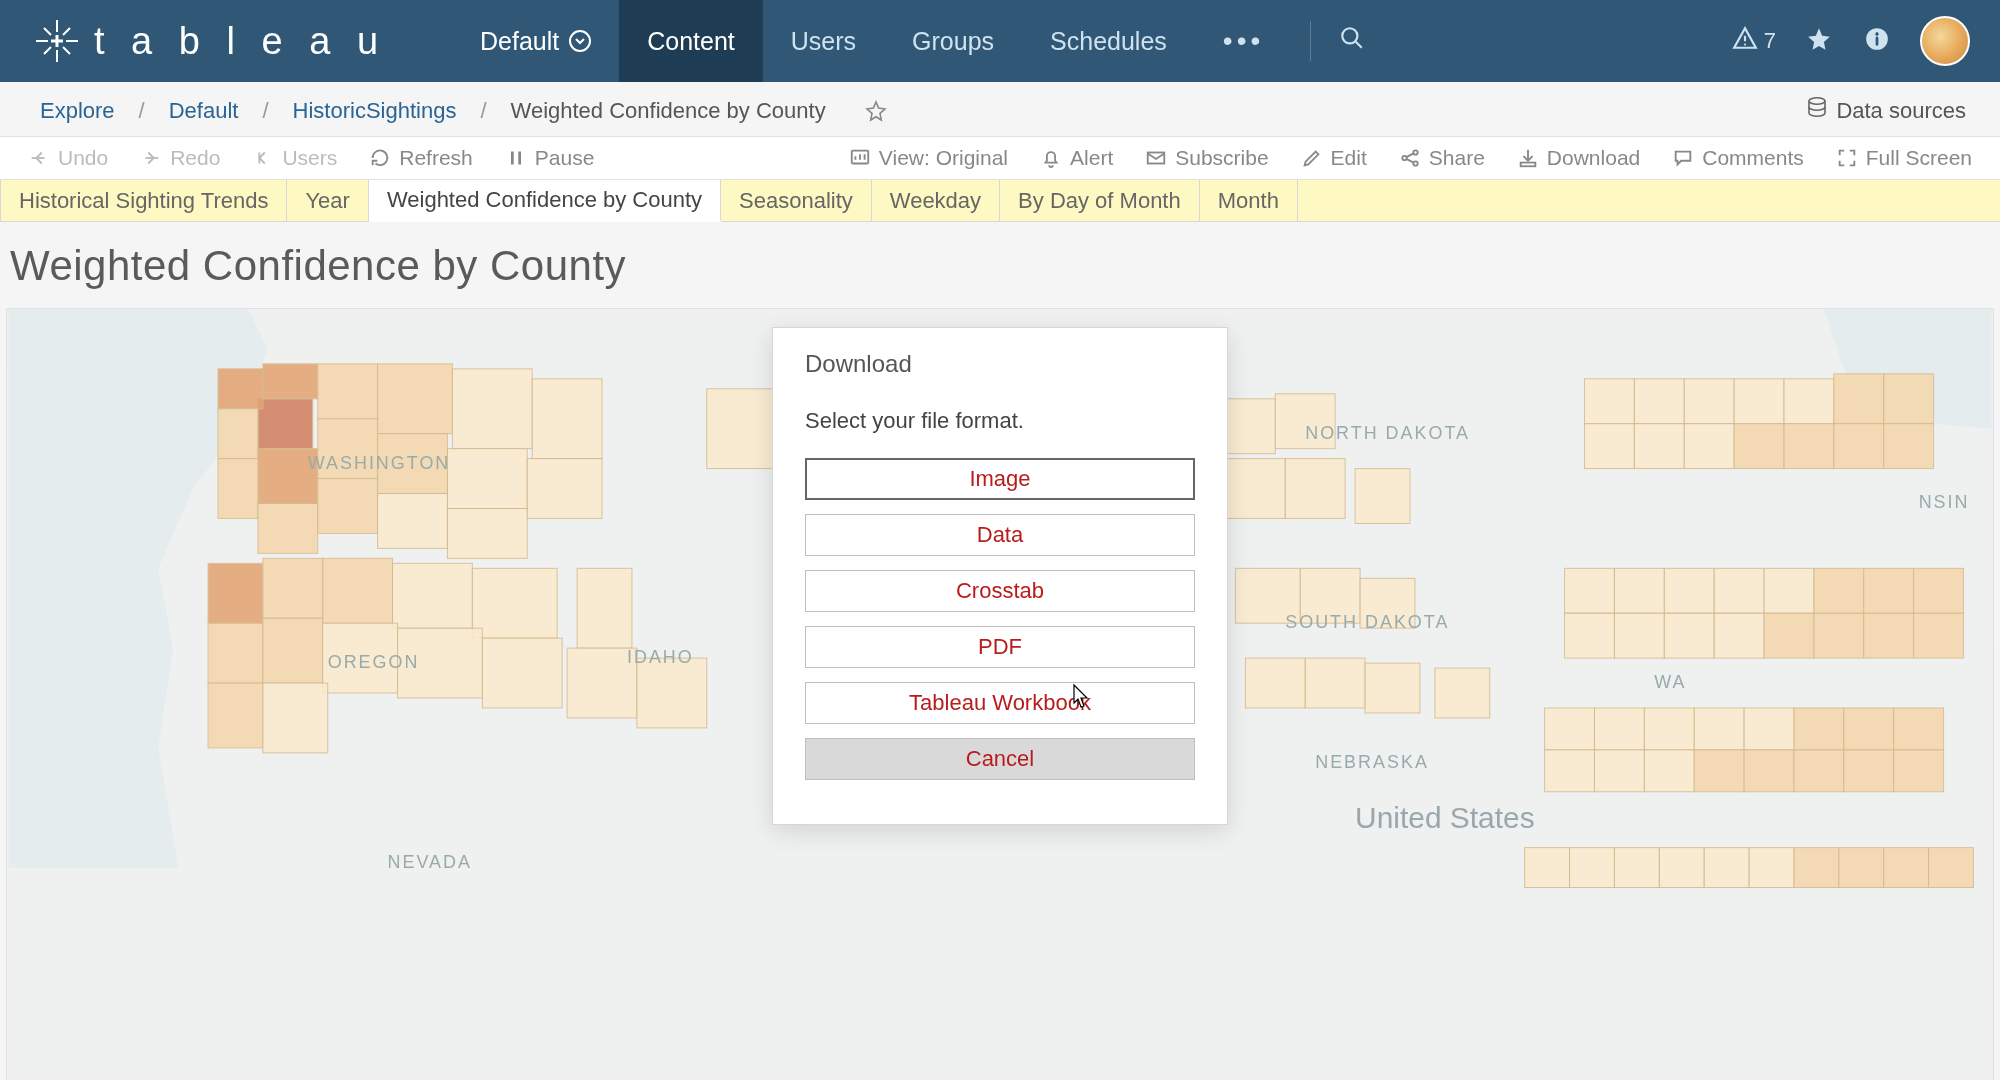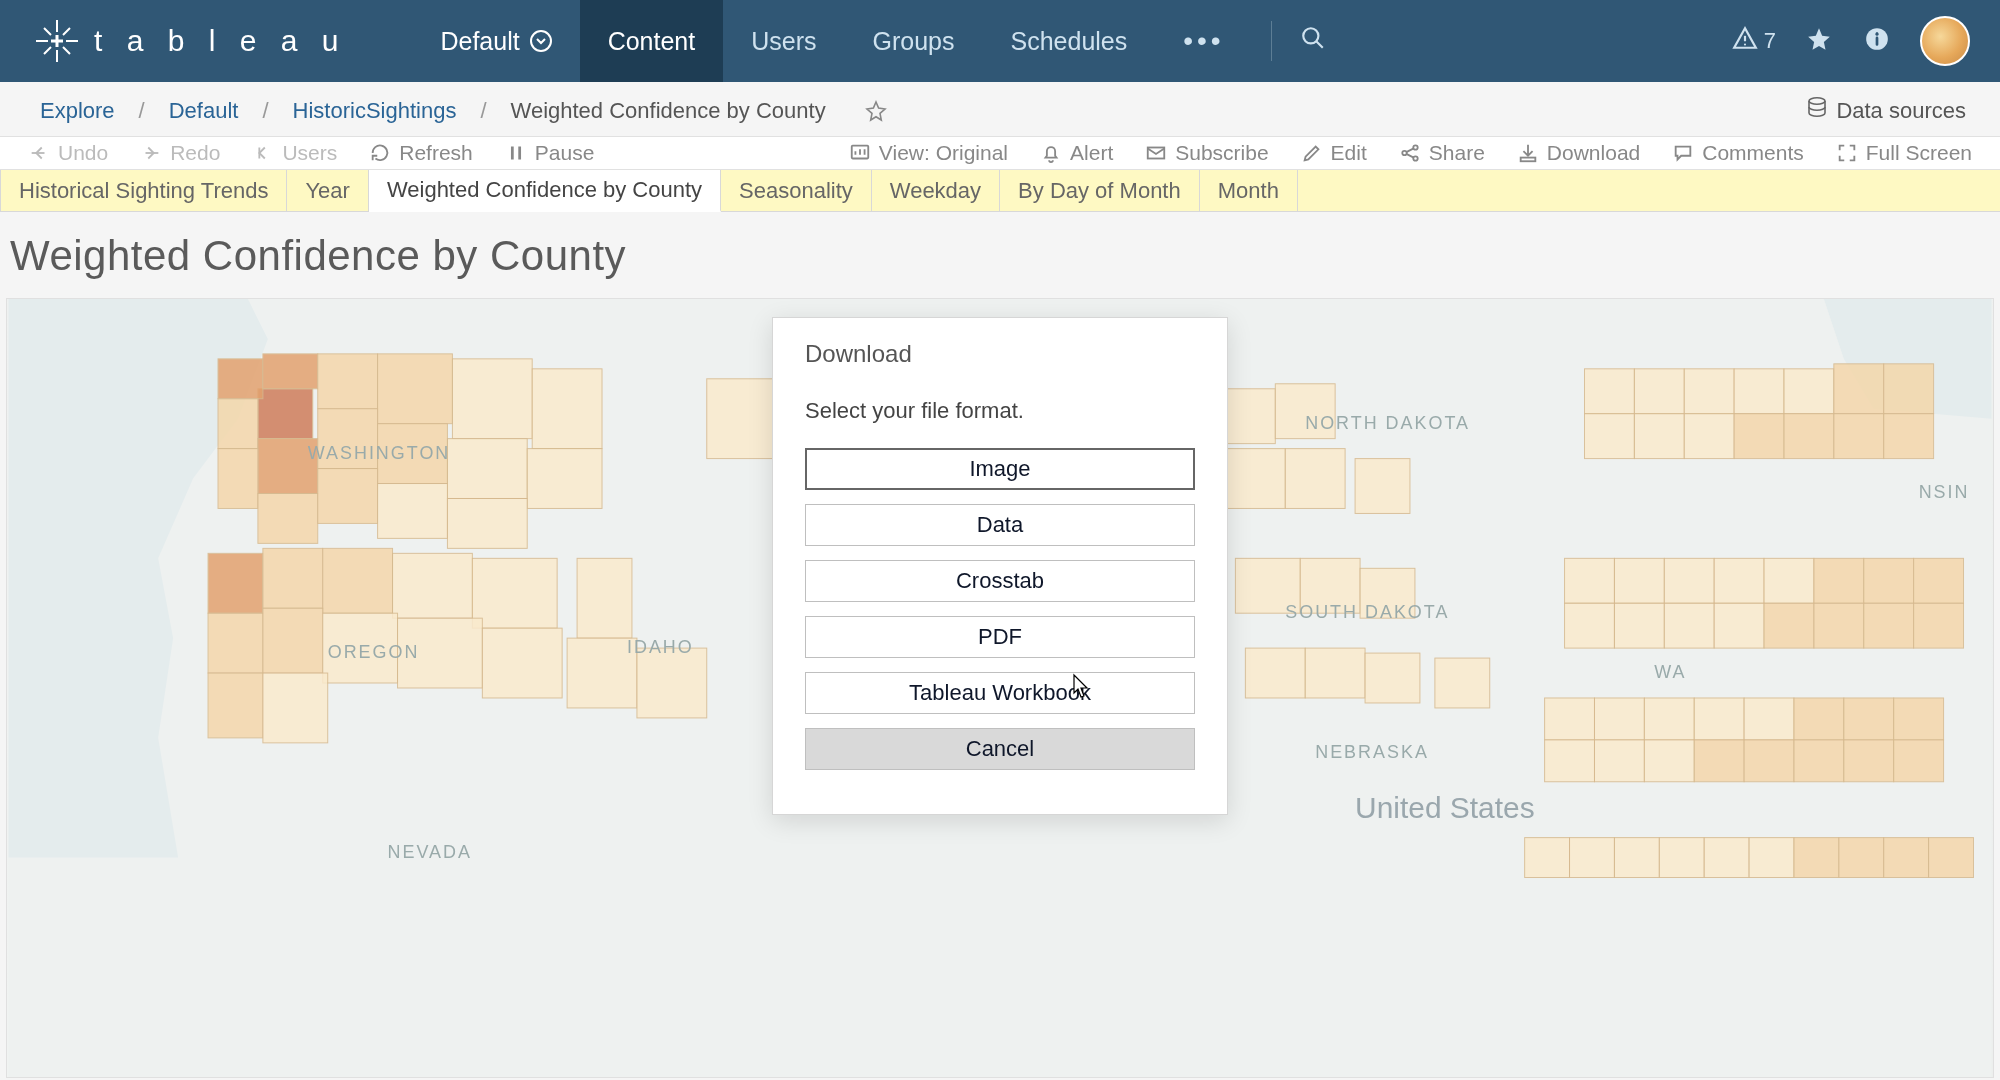--- a/index.html
+++ b/index.html
@@ -2,21 +2,21 @@
 <html><head>
 <meta charset="utf-8">
 <style>
   * { box-sizing: border-box; margin: 0; padding: 0; }
   html, body { width: 2000px; height: 1080px; overflow: hidden; font-family: "Benton Sans", "Helvetica Neue", Arial, sans-serif; background: #f5f5f5; }
   
   .topnav { display: flex; align-items: center; height: 82px; background: #305775; color: #cfe2ef; }
   .tableau-logo { display: flex; align-items: center; gap: 14px; padding: 0 34px; color: #fff; }
   .logo-plus { font-size: 42px; line-height: 1; letter-spacing: -2px; color: #fff; position: relative; width: 46px; height: 46px;}
   .logo-plus svg{width:46px;height:46px;}
-  .logo-word { font-size: 30px; letter-spacing: 8px; color: #fff; }
+  .logo-word { font-size: 38px; letter-spacing: 8px; color: #fff; }
   .nav-item { padding: 0 28px; height: 82px; display: flex; align-items: center; font-size: 25px; color: #cfe2ef; cursor: pointer; }
   .nav-item.site { padding-left: 60px; color: #fff; }
   .nav-item.site .chev { margin-left: 10px; border:2px solid #fff;border-radius:50%;width:22px;height:22px;display:inline-flex;align-items:center;justify-content:center;font-size:14px;}
   .nav-item.active { background: #1e3d54; color: #fff; }
   .nav-more { font-size: 28px; letter-spacing: 4px; }
   .nav-divider { width:1px; height:40px; background:#5d7e95; margin:0 18px; }
   .nav-search { padding: 0 10px; }
   .nav-spacer { flex: 1; }
   .nav-right { display: flex; align-items: center; gap: 28px; padding-right: 30px; }
   .nav-alerts { display:flex; align-items:center; gap:6px; font-size:22px; }
@@ -24,21 +24,21 @@
   .avatar { width:50px;height:50px;border-radius:50%; background: radial-gradient(circle at 40% 40%, #f6d89a 0%, #e6a85a 55%, #c98a45 100%); border:2px solid #fff; }
   
   .crumbrow { display:flex; align-items:center; justify-content:space-between; padding: 14px 34px 10px 40px; font-size:22px; background:#f5f5f5; }
   .crumbs { display:flex; align-items:center; gap:24px; color:#666; }
   .crumbs a { color:#2a6496; cursor:pointer; }
   .crumbs .sep { color:#999; }
   .crumbs .current { color:#555; }
   .fav-star { margin-left:14px; display:inline-flex; }
   .dsrc { display:flex; align-items:center; gap:8px; color:#555; font-size:22px; cursor:pointer; }
   
-  .toolbar { display:flex; align-items:center; height:34px; background:#fff; border-top:1px solid #e1e1e1; border-bottom:1px solid #e1e1e1; padding:0 14px; gap:4px; font-size:21px; color:#888; }
+  .toolbar { display:flex; align-items:center; height:44px; background:#fff; border-top:1px solid #e1e1e1; border-bottom:1px solid #e1e1e1; padding:0 14px; gap:4px; font-size:21px; color:#888; }
   .tbtn { display:flex; align-items:center; gap:8px; padding:0 14px; height:50px; cursor:pointer; }
   .tbtn.disabled { color:#bbb; }
   .tspacer { flex:1; }
   .ticon { width:22px;height:22px; display:inline-flex; align-items:center; justify-content:center; }
   
   .tabs { display:flex; align-items:stretch; height:42px; background:#fef9c3; border-bottom:1px solid #d8d8d8; font-size:22px; color:#666; }
   .tab { padding:0 18px; display:flex; align-items:center; border-right:1px solid #d8d8d8; cursor:pointer; }
   .tab:first-child { border-left:1px solid #d8d8d8; }
   .tab.active { background:#fff; color:#444; border-bottom:2px solid #fff; margin-bottom:-1px; }
   
@@ -51,21 +51,21 @@
   .statetxt { font-size:18px; fill:#9aa; letter-spacing:2px; font-family:Arial; }
   .uslabel { font-size:30px; fill:#9aa7ad; }
   .county { fill:#f4d7ab; stroke:#d6b98e; stroke-width:1; opacity:0.85; }
   .county.dark { fill:#e3a26f; }
   .county.darker { fill:#cf7d5b; }
   .county.light { fill:#faeacd; }
   
   .dialog { position:absolute; left:765px; top:18px; width:456px; background:#fff; border:1px solid #d6d6d6; box-shadow:0 6px 24px rgba(0,0,0,0.12); padding:22px 32px 30px 32px; z-index:10; }
   .dialog h3 { font-size:24px; font-weight:400; color:#555; margin-bottom:30px; }
   .dialog p { font-size:22px; color:#444; margin-bottom:24px; }
-  .dlbtn { display:block; width:100%; height:42px; margin-bottom:14px; border:1px solid #bfbfbf; background:#fff; font-size:22px; color:#0f172a; cursor:pointer; }
+  .dlbtn { display:block; width:100%; height:42px; margin-bottom:14px; border:1px solid #bfbfbf; background:#fff; font-size:22px; color:#b91c1c; cursor:pointer; }
   .dlbtn.selected { border:2px solid #666; }
   .dlbtn.hovered { border:2px solid #666; }
   .dlbtn.cancel { background:#d9d9d9; border:1px solid #bfbfbf; }
   
   .cursor { position:absolute; left:1058px; top:374px; z-index:20; pointer-events:none; }
   svg.iconw { width:26px; height:26px; }
 </style>
 </head>
 <body>
 

